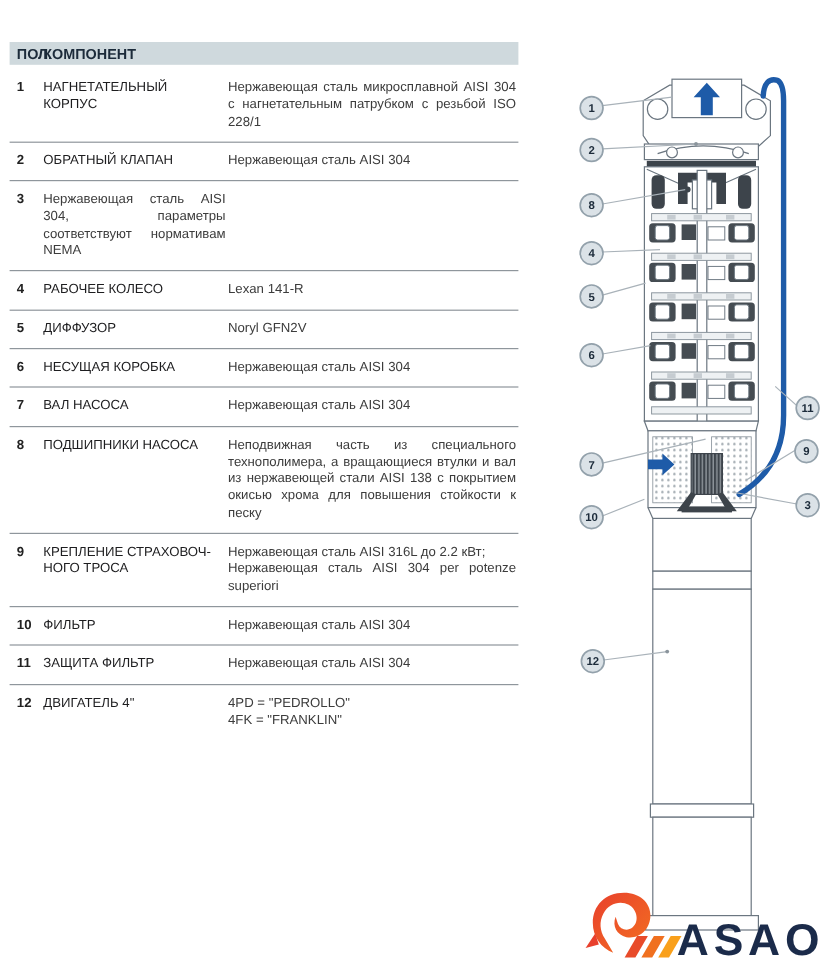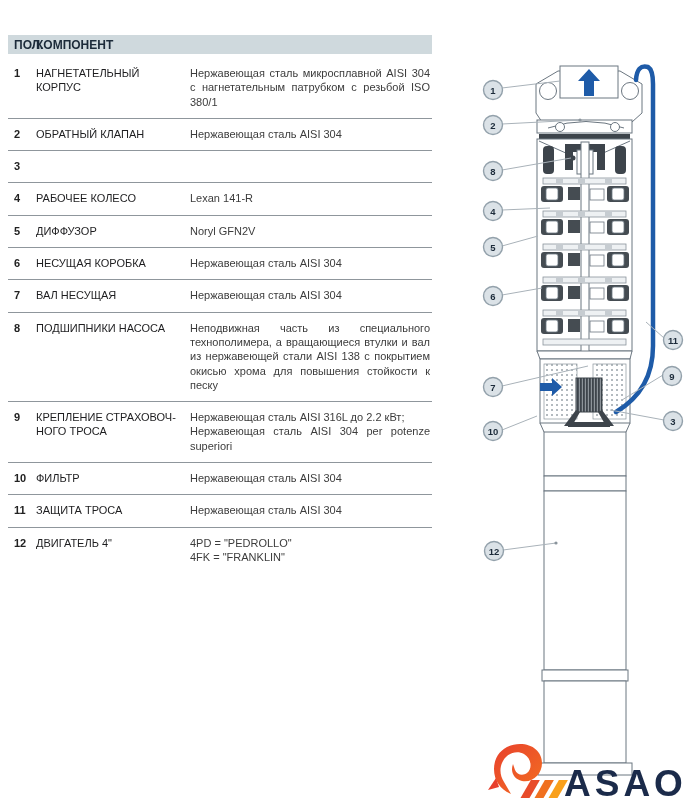--- a/index.html
+++ b/index.html
@@ -55,48 +55,49 @@
 
 <div class="spec-table">
   <div class="thead">
     <span class="h-pos">ПОЛ.</span>
     <span>КОМПОНЕНТ</span>
   </div>
 
   <div class="row">
     <span class="c-num">1</span>
     <span class="c-name">НАГНЕТАТЕЛЬНЫЙ КОРПУС</span>
-    <span class="c-desc">Нержавеющая сталь микросплавной AISI 304 с нагнетательным патрубком с резьбой ISO 380/1</span>
+    <span class="c-desc">Нержавеющая сталь микросплавной AISI 304 с нагнетательным патрубком с резьбой ISO 228/1</span>
   </div>
   <div class="row">
     <span class="c-num">2</span>
     <span class="c-name">ОБРАТНЫЙ КЛАПАН</span>
     <span class="c-desc">Нержавеющая сталь AISI 304</span>
   </div>
   <div class="row">
     <span class="c-num">3</span>
+    <span class="c-desc">Нержавеющая сталь AISI 304, параметры соответствуют нормативам NEMA</span>
   </div>
   <div class="row">
     <span class="c-num">4</span>
     <span class="c-name">РАБОЧЕЕ КОЛЕСО</span>
     <span class="c-desc">Lexan 141-R</span>
   </div>
   <div class="row">
     <span class="c-num">5</span>
     <span class="c-name">ДИФФУЗОР</span>
     <span class="c-desc">Noryl GFN2V</span>
   </div>
   <div class="row">
     <span class="c-num">6</span>
     <span class="c-name">НЕСУЩАЯ КОРОБКА</span>
     <span class="c-desc">Нержавеющая сталь AISI 304</span>
   </div>
   <div class="row">
     <span class="c-num">7</span>
-    <span class="c-name">ВАЛ НЕСУЩАЯ</span>
+    <span class="c-name">ВАЛ НАСОСА</span>
     <span class="c-desc">Нержавеющая сталь AISI 304</span>
   </div>
   <div class="row">
     <span class="c-num">8</span>
     <span class="c-name">ПОДШИПНИКИ НАСОСА</span>
     <span class="c-desc">Неподвижная часть из специального технополимера, а вращающиеся втулки и вал из нержавеющей стали AISI 138 с покрытием окисью хрома для повышения стойкости к песку</span>
   </div>
   <div class="row">
     <span class="c-num">9</span>
     <span class="c-name">КРЕПЛЕНИЕ СТРАХОВОЧ-
@@ -104,21 +105,21 @@
     <span class="c-desc">Нержавеющая сталь AISI 316L до 2.2 кВт;
 Нержавеющая сталь AISI 304 per potenze superiori</span>
   </div>
   <div class="row">
     <span class="c-num">10</span>
     <span class="c-name">ФИЛЬТР</span>
     <span class="c-desc">Нержавеющая сталь AISI 304</span>
   </div>
   <div class="row">
     <span class="c-num">11</span>
-    <span class="c-name">ЗАЩИТА ТРОСА</span>
+    <span class="c-name">ЗАЩИТА ФИЛЬТР</span>
     <span class="c-desc">Нержавеющая сталь AISI 304</span>
   </div>
   <div class="row">
     <span class="c-num">12</span>
     <span class="c-name">ДВИГАТЕЛЬ 4"</span>
     <span class="c-desc">4PD = "PEDROLLO"
 4FK = "FRANKLIN"</span>
   </div>
 </div>
 

